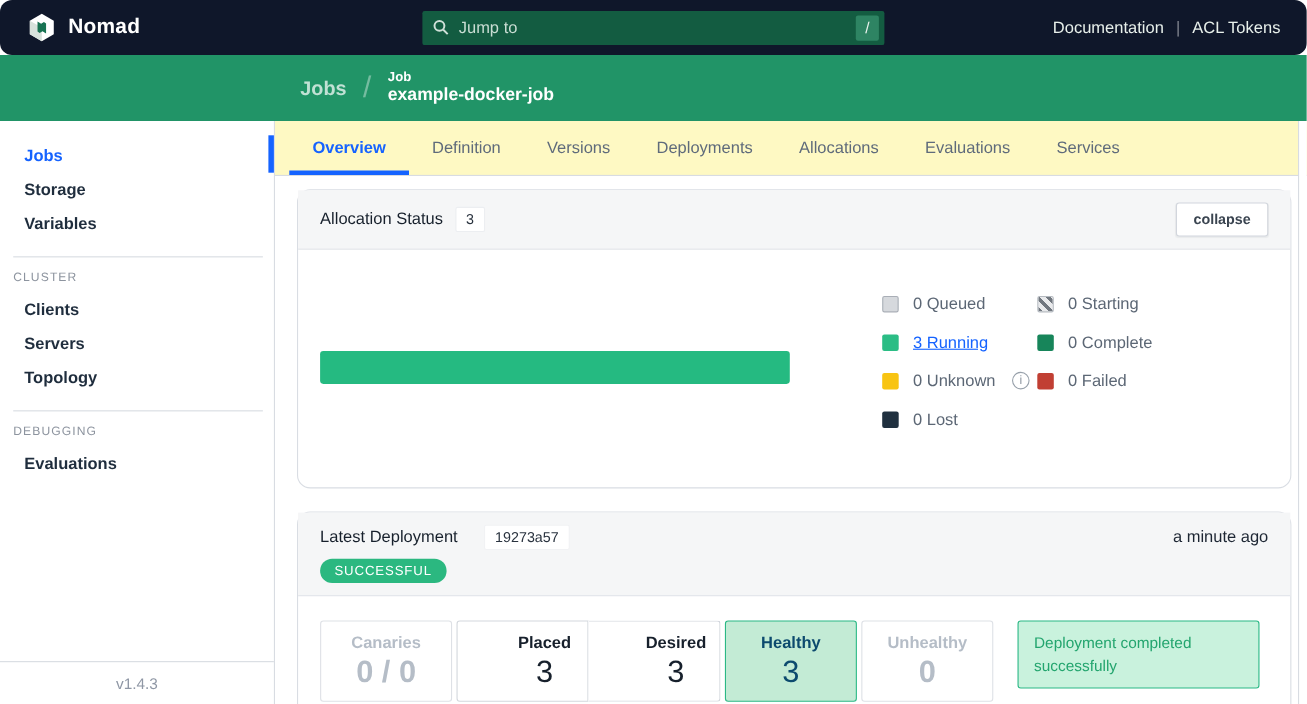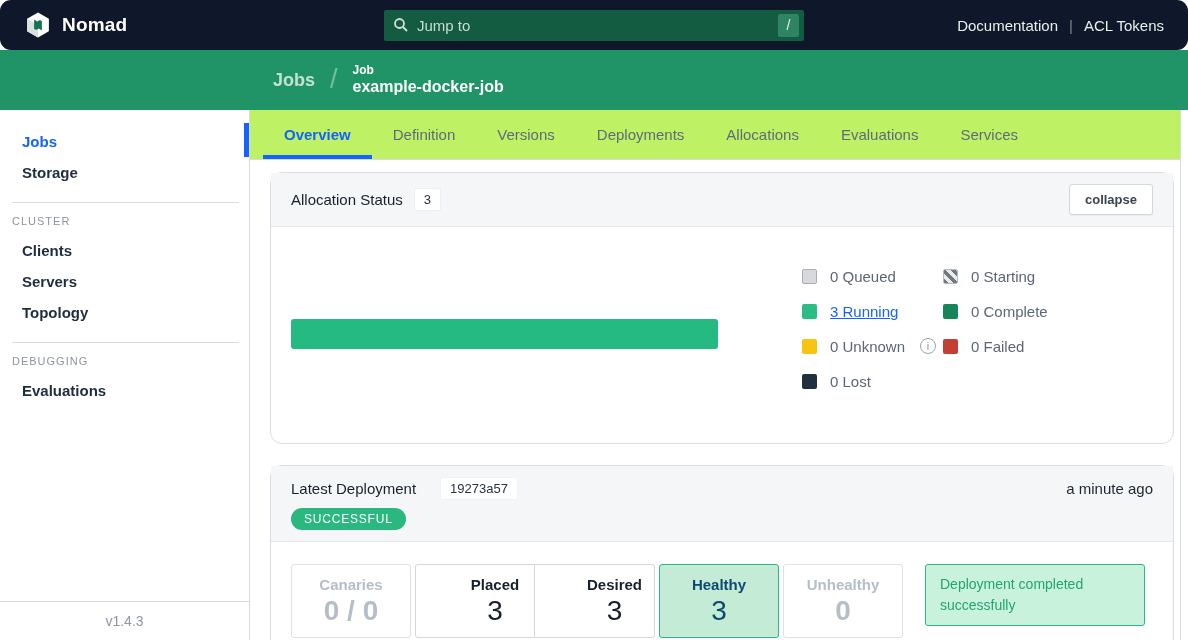--- a/index.html
+++ b/index.html
@@ -34,21 +34,21 @@
   .sidebar { width:250px; flex:0 0 250px; border-right:1px solid #d8dce2; display:flex; flex-direction:column; position:relative; background:#fff; }
   .side-list { padding:16px 0 0 22px; }
   .side-item { height:31px; display:flex; align-items:center; font-size:15px; font-weight:700; color:#1f2d3d; cursor:pointer; }
   .side-item.active { color:#1563ff; }
   .active-indicator { position:absolute; top:13px; right:0; width:5px; height:34px; background:#1563ff; }
   .side-divider { border-top:1px solid #d8dce2; margin:14px 10px 0 12px; }
   .side-heading { font-size:11px; letter-spacing:1px; color:#8d949f; margin:12px 0 2px 12px; font-weight:400; }
   .version { margin-top:auto; border-top:1px solid #d8dce2; text-align:center; padding:11px 0; font-size:14px; color:#8f97a5; }
 
   .main { flex:1 1 auto; display:flex; flex-direction:column; min-width:0; background:#fff; }
-  .tabbar { height:50px; flex:0 0 50px; background:#bef264; border-bottom:1px solid #d8dce2; display:flex; align-items:stretch; padding-left:13px; }
+  .tabbar { height:50px; flex:0 0 50px; background:#fef9c3; border-bottom:1px solid #d8dce2; display:flex; align-items:stretch; padding-left:13px; }
   .tab { display:flex; align-items:center; padding:0 21px; font-size:15px; color:#5f6b7b; cursor:pointer; }
   .tab.active { color:#1563ff; font-weight:700; box-shadow:inset 0 -4px 0 #1563ff; }
 
   .content { flex:1; padding:12px 14px 0 20px; overflow:hidden; }
   .panel { border:1px solid #d9dde3; border-radius:12px; margin-bottom:21px; background:#fff; }
   .panel-head { background:#f5f6f7; border-bottom:1px solid #e3e6ea; padding:11px 20px; }
   .head-row { display:flex; align-items:center; }
   .panel-title { font-size:15px; color:#17202c; }
   .chip { background:#fff; border:1px solid #eceef1; border-radius:2px; padding:3px 9px; font-size:13px; color:#2a333f; margin-left:11px; }
   .collapse-btn { margin-left:auto; background:#fff; border:1px solid #d2d6dd; border-radius:3px; padding:7px 15px; font-size:13px; font-weight:700; color:#3a4450; cursor:pointer; box-shadow:0 1px 1px rgba(20,30,40,.05); font-family:inherit; }
@@ -133,20 +133,21 @@
   </span>
 </div>
 
 <div class="layout">
 
   <nav class="sidebar">
     <div class="active-indicator"></div>
     <div class="side-list">
       <div class="side-item active">Jobs</div>
       <div class="side-item">Storage</div>
+      <div class="side-item">Variables</div>
     </div>
     <div class="side-divider"></div>
     <div class="side-heading">CLUSTER</div>
     <div class="side-list" style="padding-top:6px;">
       <div class="side-item">Clients</div>
       <div class="side-item">Servers</div>
       <div class="side-item">Topology</div>
     </div>
     <div class="side-divider"></div>
     <div class="side-heading">DEBUGGING</div>

